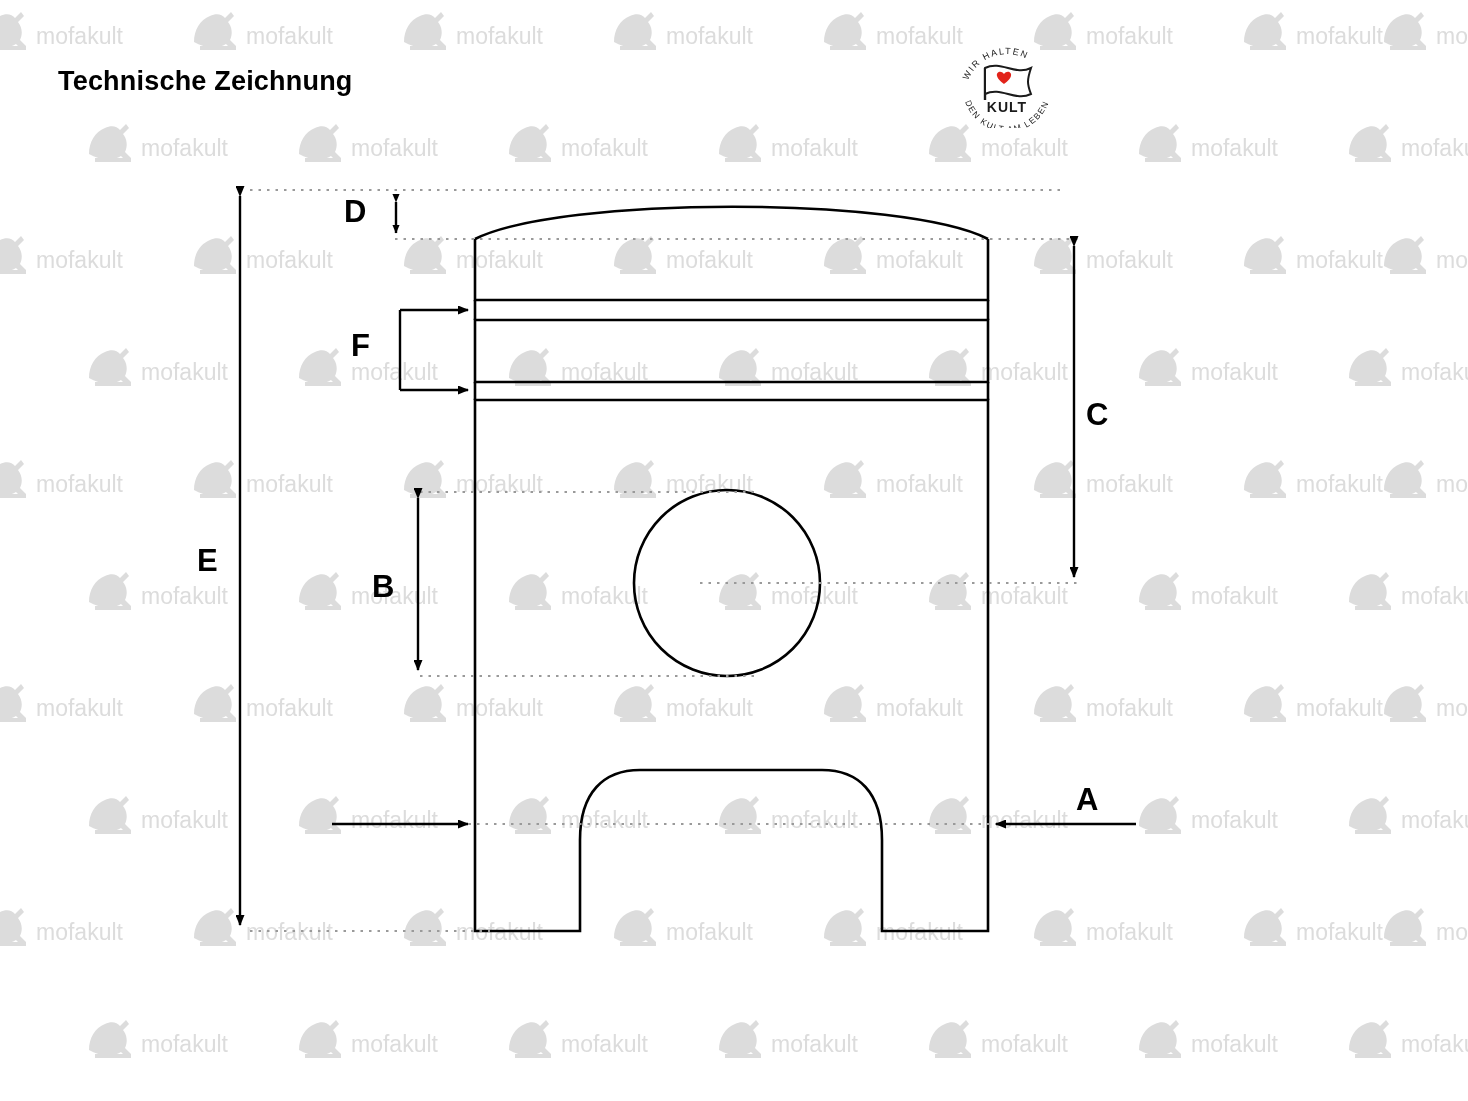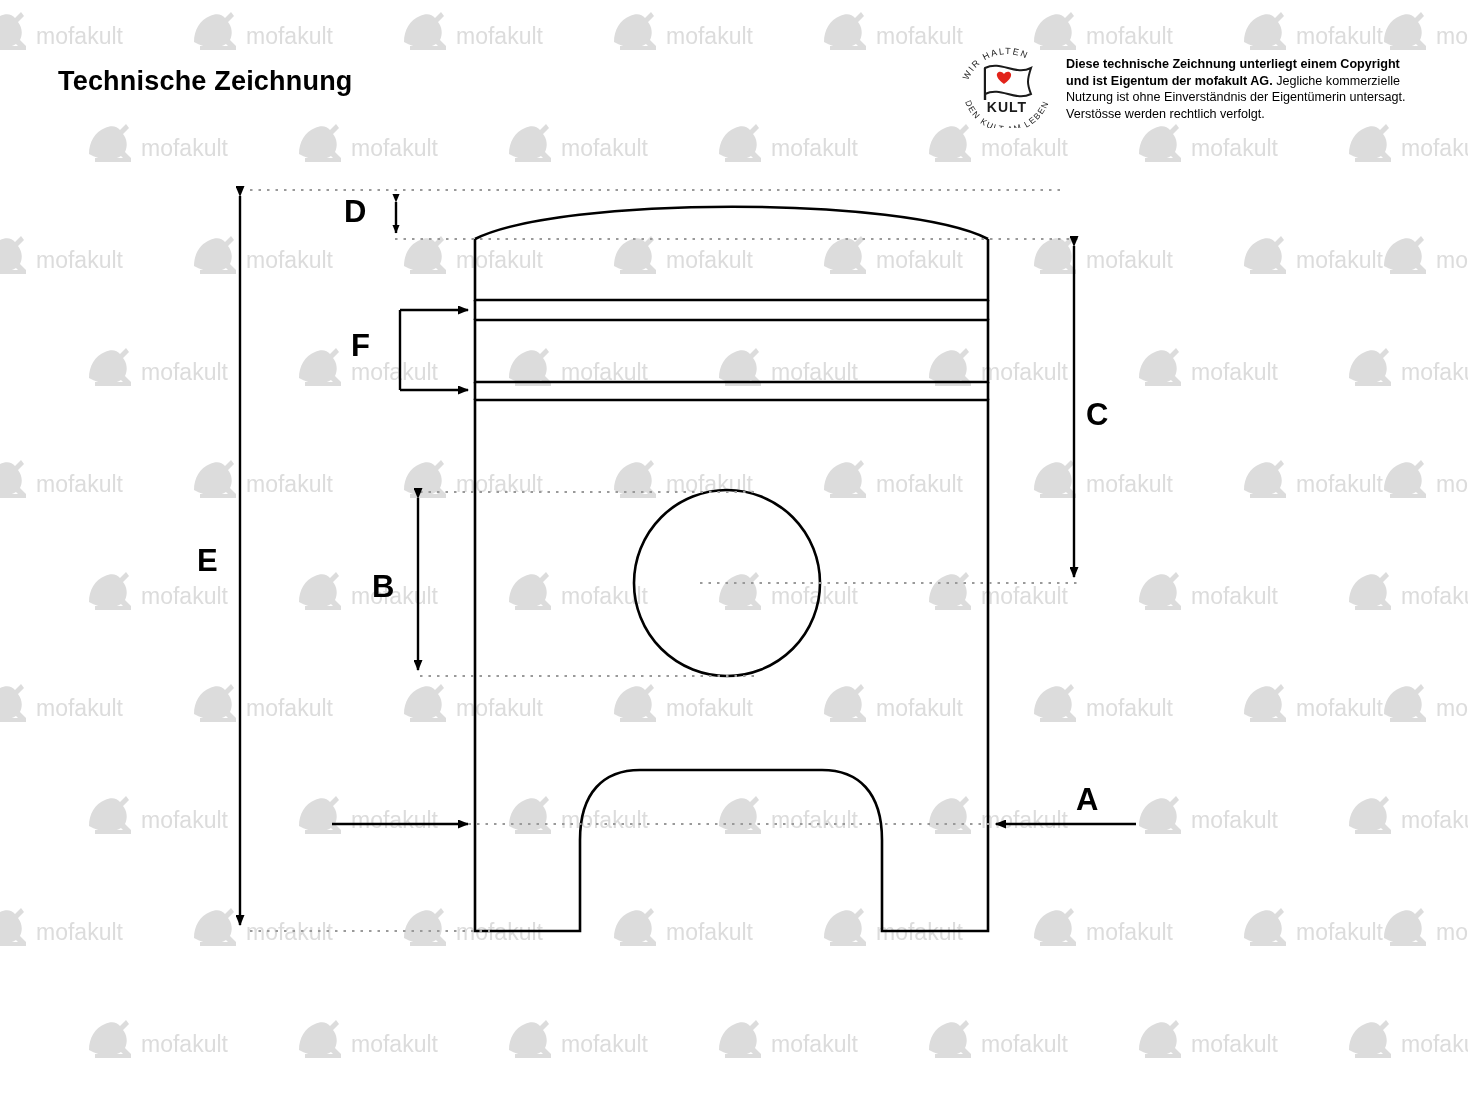--- a/index.html
+++ b/index.html
@@ -182,23 +182,20 @@
         <use href="#wmtile" x="715" y="1016"></use>
         <use href="#wmtile" x="925" y="1016"></use>
         <use href="#wmtile" x="1135" y="1016"></use>
         <use href="#wmtile" x="1345" y="1016"></use>
       </g>
     </svg>
   </div>
 
   <div class="title">Technische Zeichnung</div>
 
-  <div class="copyright">
-    <b>Diese technische Zeichnung unterliegt einem Copyright und ist Eigentum der mofakult AG.</b><span> Jegliche kommerzielle Nutzung ist ohne Einverständnis der Eigentümerin untersagt. Verstösse werden rechtlich verfolgt.</span>
-  </div>
 
   <div class="logo">
     <svg width="104" height="90" viewBox="0 0 104 90">
       <defs>
         <path id="arcTop" d="M 10,58 A 42,42 0 0 1 94,58" fill="none"></path>
         <path id="arcBot" d="M 8,50 A 44,44 0 0 0 96,50" fill="none"></path>
       </defs>
       <text font-family="Liberation Sans, sans-serif" font-size="9" letter-spacing="1.6" fill="#1a1a1a">
         <textPath href="#arcTop" startOffset="12%">WIR HALTEN</textPath>
       </text>

